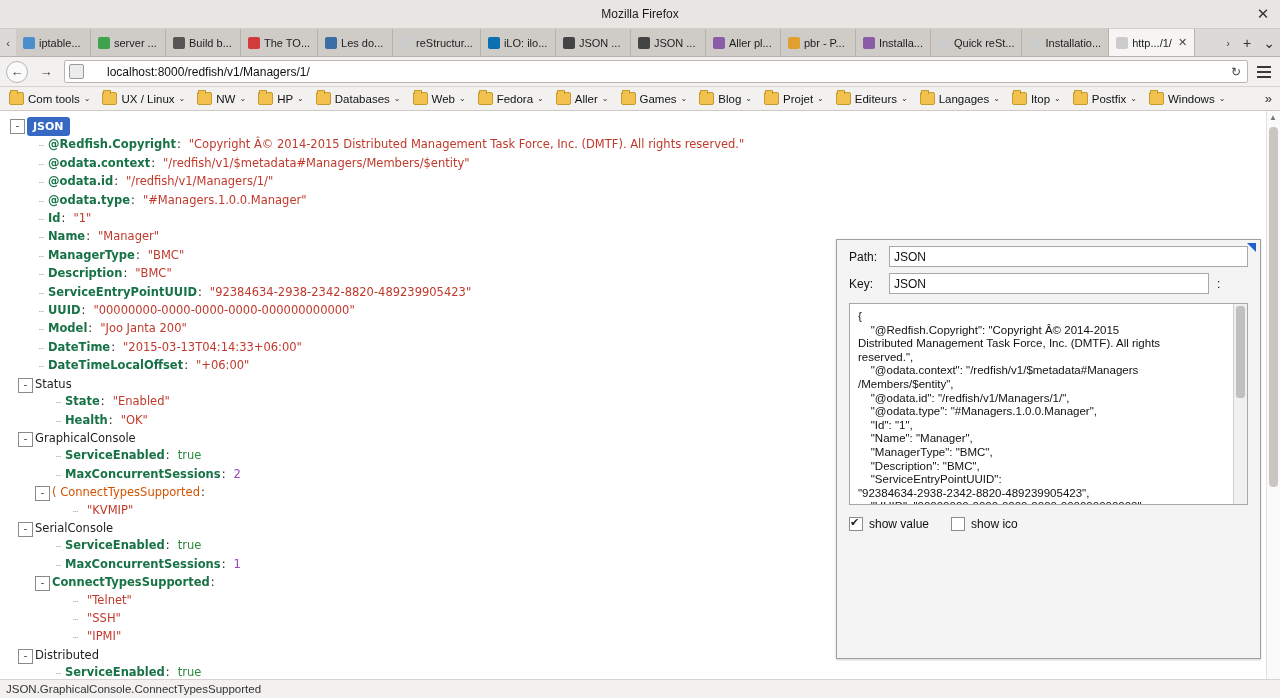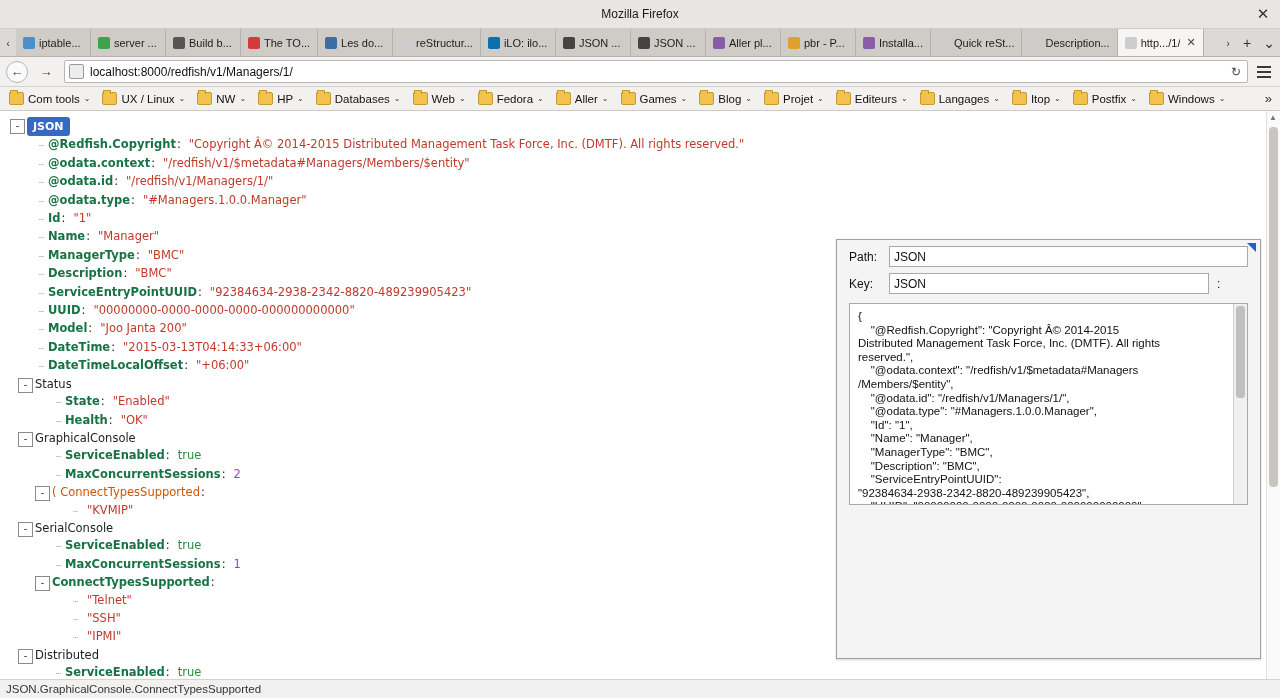--- a/index.html
+++ b/index.html
@@ -62,21 +62,21 @@
   }
   .navbtn {
     width: 24px; height: 22px; display: flex; align-items: center;
     justify-content: center; border-radius: 3px; color: #3b3b3b; font-size: 13px;
     cursor: pointer;
   }
   .navbtn.circle { border: 1px solid #b9b6b2; background: #fafafa; border-radius: 50%; width:20px; height:20px;}
   .urlbar {
     flex: 1 1 auto; height: 21px; background: #ffffff;
     border: 1px solid #b9b6b2; border-radius: 2px;
-    display: flex; align-items: center; padding: 0 4px; gap: 6px;
+    display: flex; align-items: center; padding: 0 4px; gap: 23px;
   }
   .urlbar .sitechip {
     width: 13px; height: 13px; border: 1px solid #9c9a96; border-radius: 2px;
     background: #ececec; flex: 0 0 auto;
   }
   .urlbar .urltext { font-size: 12px; color: #111; flex: 1 1 auto; }
   .urlbar .reload { font-size: 12px; color: #444; padding-right: 2px; }
   .menu-burger { width: 20px; display:flex; flex-direction: column; gap:3px; align-items:center; cursor:pointer;}
   .menu-burger i { display:block; width:14px; height:2px; background:#3a3a3a; }
 
@@ -262,21 +262,21 @@
         <div class="tab">
           <span class="favicon" style="background: rgb(138, 92, 168);"></span>
           <span class="tablabel">Installa...</span>
         </div>
         <div class="tab">
           <span class="favicon" style="background: rgb(204, 204, 204);"></span>
           <span class="tablabel">Quick reSt...</span>
         </div>
         <div class="tab">
           <span class="favicon" style="background: rgb(204, 204, 204);"></span>
-          <span class="tablabel">Description...</span>
+          <span class="tablabel">Installatio...</span>
         </div>
         <div class="tab active">
           <span class="favicon" style="background: rgb(204, 204, 204);"></span>
           <span class="tablabel">http.../1/</span>
           <span class="tabclose">✕</span>
         </div>
       </div>
     <div class="tab-scroll-right">›</div>
     <div class="newtab">+</div>
     <div class="tablist">⌄</div>
@@ -582,20 +582,30 @@
     "ServiceEntryPointUUID":
 "92384634-2938-2342-8820-489239905423",
     "UUID": "00000000-0000-0000-0000-000000000000"</pre>
         <div class="ta-scroll">
           <div class="thumb"></div>
         </div>
       </div>
 
 
 
+      <div class="checkrow">
+        <label>
+          <span class="cb checked"></span>
+          <span>show value</span>
+        </label>
+        <label>
+          <span class="cb"></span>
+          <span>show ico</span>
+        </label>
+      </div>
     </div>
 
     <div class="scroll-v">
       <div class="arrow" style="top:2px;">▲</div>
       <div class="thumb" style="top:16px;"></div>
       <div class="arrow" style="bottom:2px;">▼</div>
     </div>
   </div>
 
   <div class="statusbar">

